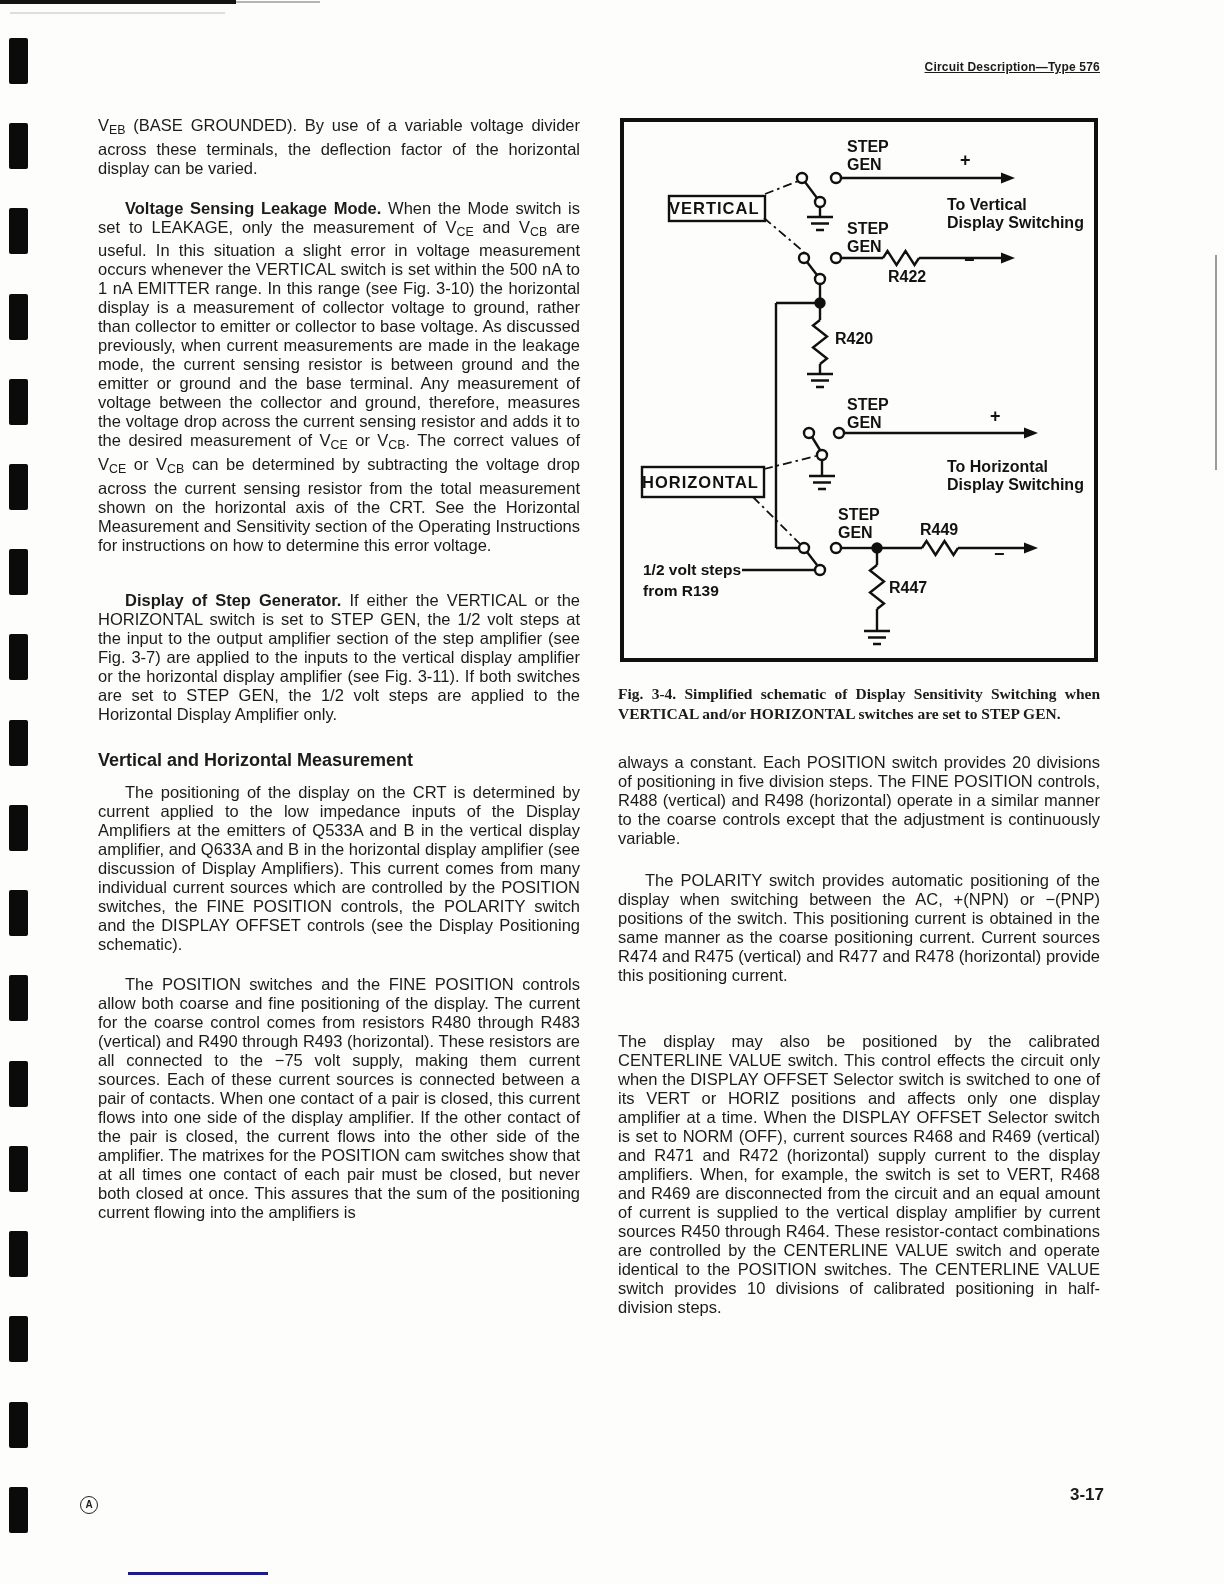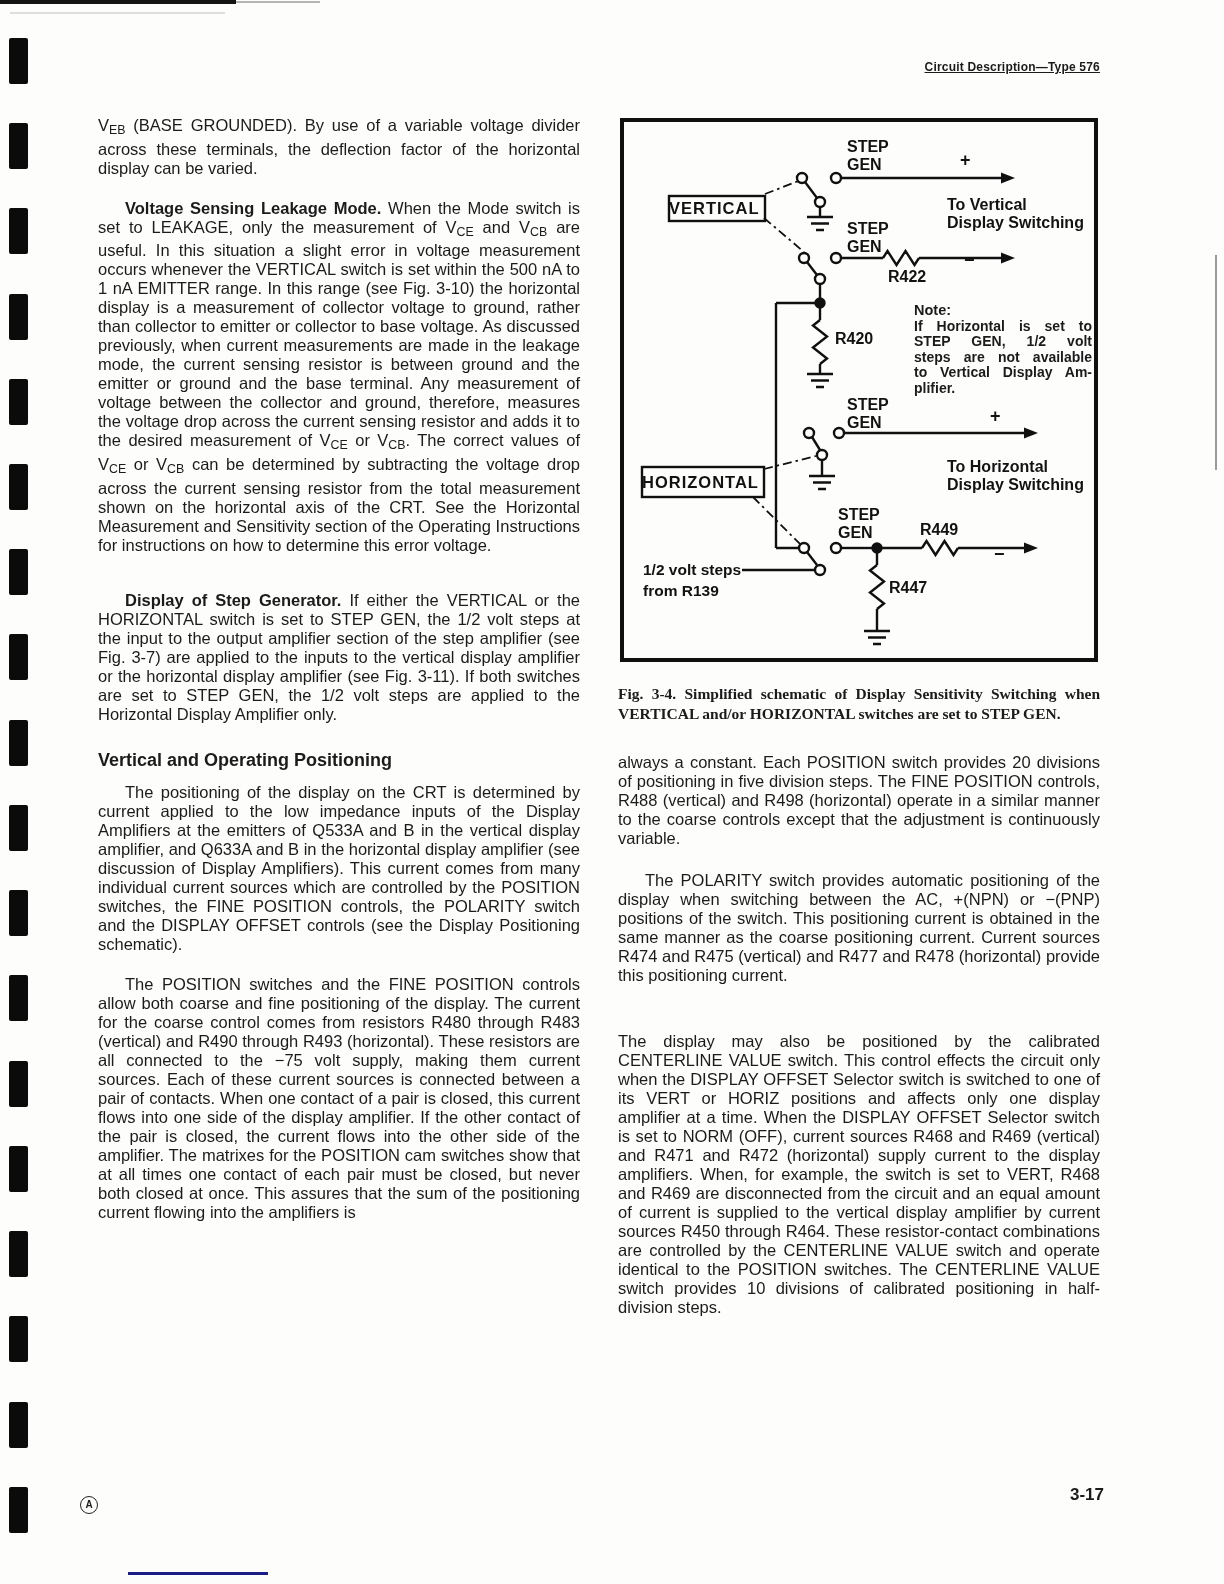--- a/index.html
+++ b/index.html
@@ -73,21 +73,21 @@
     <div class="bmark" style="top:1402px"></div>
     <div class="bmark" style="top:1487px"></div>
   </div>
 
   <div class="header-title">Circuit Description—Type 576</div>
 
   <div class="col-left">
     <p class="body-par"><span>V</span><sub>EB</sub><span> (BASE GROUNDED). By use of a variable voltage divider across these terminals, the deflection factor of the horizontal display can be varied.</span></p>
     <p class="body-par indent mb30"><span class="lead-bold">Voltage Sensing Leakage Mode.</span><span> When the Mode switch is set to LEAKAGE, only the measurement of V</span><sub>CE</sub><span> and V</span><sub>CB</sub><span> are useful. In this situation a slight error in voltage measurement occurs whenever the VERTICAL switch is set within the 500 nA to 1 nA EMITTER range. In this range (see Fig. 3-10) the horizontal display is a measurement of collector voltage to ground, rather than collector to emitter or collector to base voltage. As discussed previously, when current measurements are made in the leakage mode, the current sensing resistor is between ground and the emitter or ground and the base terminal. Any measurement of voltage between the collector and ground, therefore, measures the voltage drop across the current sensing resistor and adds it to the desired measurement of V</span><sub>CE</sub><span> or V</span><sub>CB</sub><span>. The correct values of V</span><sub>CE</sub><span> or V</span><sub>CB</sub><span> can be determined by subtracting the voltage drop across the current sensing resistor from the total measurement shown on the horizontal axis of the CRT. See the Horizontal Measurement and Sensitivity section of the Operating Instructions for instructions on how to determine this error voltage.</span></p>
     <p class="body-par indent"><span class="lead-bold">Display of Step Generator.</span><span> If either the VERTICAL or the HORIZONTAL switch is set to STEP GEN, the 1/2 volt steps at the input to the output amplifier section of the step amplifier (see Fig. 3-7) are applied to the inputs to the vertical display amplifier or the horizontal display amplifier (see Fig. 3-11). If both switches are set to STEP GEN, the 1/2 volt steps are applied to the Horizontal Display Amplifier only.</span></p>
-    <h2 class="subhead">Vertical and Operating Positioning</h2>
+    <h2 class="subhead">Vertical and Horizontal Measurement</h2>
     <p class="body-par indent">The positioning of the display on the CRT is determined by current applied to the low impedance inputs of the Display Amplifiers at the emitters of Q533A and B in the vertical display amplifier, and Q633A and B in the horizontal display amplifier (see discussion of Display Amplifiers). This current comes from many individual current sources which are controlled by the POSITION switches, the FINE POSITION controls, the POLARITY switch and the DISPLAY OFFSET controls (see the Display Positioning schematic).</p>
     <p class="body-par indent">The POSITION switches and the FINE POSITION controls allow both coarse and fine positioning of the display. The current for the coarse control comes from resistors R480 through R483 (vertical) and R490 through R493 (horizontal). These resistors are all connected to the −75 volt supply, making them current sources. Each of these current sources is connected between a pair of contacts. When one contact of a pair is closed, this current flows into one side of the display amplifier. If the other contact of the pair is closed, the current flows into the other side of the amplifier. The matrixes for the POSITION cam switches show that at all times one contact of each pair must be closed, but never both closed at once. This assures that the sum of the positioning current flowing into the amplifiers is</p>
   </div>
 
   <div class="figure">
     <svg width="478" height="544" viewBox="0 0 478 544">
       <g fill="none" stroke="#101010" stroke-width="2.4">
         <rect x="2" y="2" width="474" height="540" stroke-width="4"></rect>
 
         <g>
@@ -185,28 +185,20 @@
     <div class="flabel fs16" style="left:268px;top:150px;">R422</div>
     <div class="flabel fs16" style="left:215px;top:212px;">R420</div>
     <div class="flabel fs16" style="left:300px;top:403px;">R449</div>
     <div class="flabel fs16" style="left:269px;top:461px;">R447</div>
 
     <div class="flabel fs155" style="left:23px;top:441px;">
       <div>1/2 volt steps</div>
       <div>from R139</div>
     </div>
 
-    <div class="note">
-      <div class="note-title">Note:</div>
-      <div class="note-line">If Horizontal is set to</div>
-      <div class="note-line">STEP GEN, 1/2 volt</div>
-      <div class="note-line">steps are not available</div>
-      <div class="note-line">to Vertical Display Am-</div>
-      <div class="note-line last">plifier.</div>
-    </div>
   </div>
 
   <div class="col-right">
     <p class="fig-caption">Fig. 3-4. Simplified schematic of Display Sensitivity Switching when VERTICAL and/or HORIZONTAL switches are set to STEP GEN.</p>
     <p class="body-par mb23">always a constant. Each POSITION switch provides 20 divisions of positioning in five division steps. The FINE POSITION controls, R488 (vertical) and R498 (horizontal) operate in a similar manner to the coarse controls except that the adjustment is continuously variable.</p>
     <p class="body-par indent" style="margin-bottom:8px;">The POLARITY switch provides automatic positioning of the display when switching between the AC, +(NPN) or −(PNP) positions of the switch. This positioning current is obtained in the same manner as the coarse positioning current. Current sources R474 and R475 (vertical) and R477 and R478 (horizontal) provide this positioning current.</p>
     <p class="body-par mt47" style="margin-bottom:0;">The display may also be positioned by the calibrated CENTERLINE VALUE switch. This control effects the circuit only when the DISPLAY OFFSET Selector switch is switched to one of its VERT or HORIZ positions and affects only one display amplifier at a time. When the DISPLAY OFFSET Selector switch is set to NORM (OFF), current sources R468 and R469 (vertical) and R471 and R472 (horizontal) supply current to the display amplifiers. When, for example, the switch is set to VERT, R468 and R469 are disconnected from the circuit and an equal amount of current is supplied to the vertical display amplifier by current sources R450 through R464. These resistor-contact combinations are controlled by the CENTERLINE VALUE switch and operate identical to the POSITION switches. The CENTERLINE VALUE switch provides 10 divisions of calibrated positioning in half-division steps.</p>
   </div>
 
   <div class="rev-mark">A</div>

